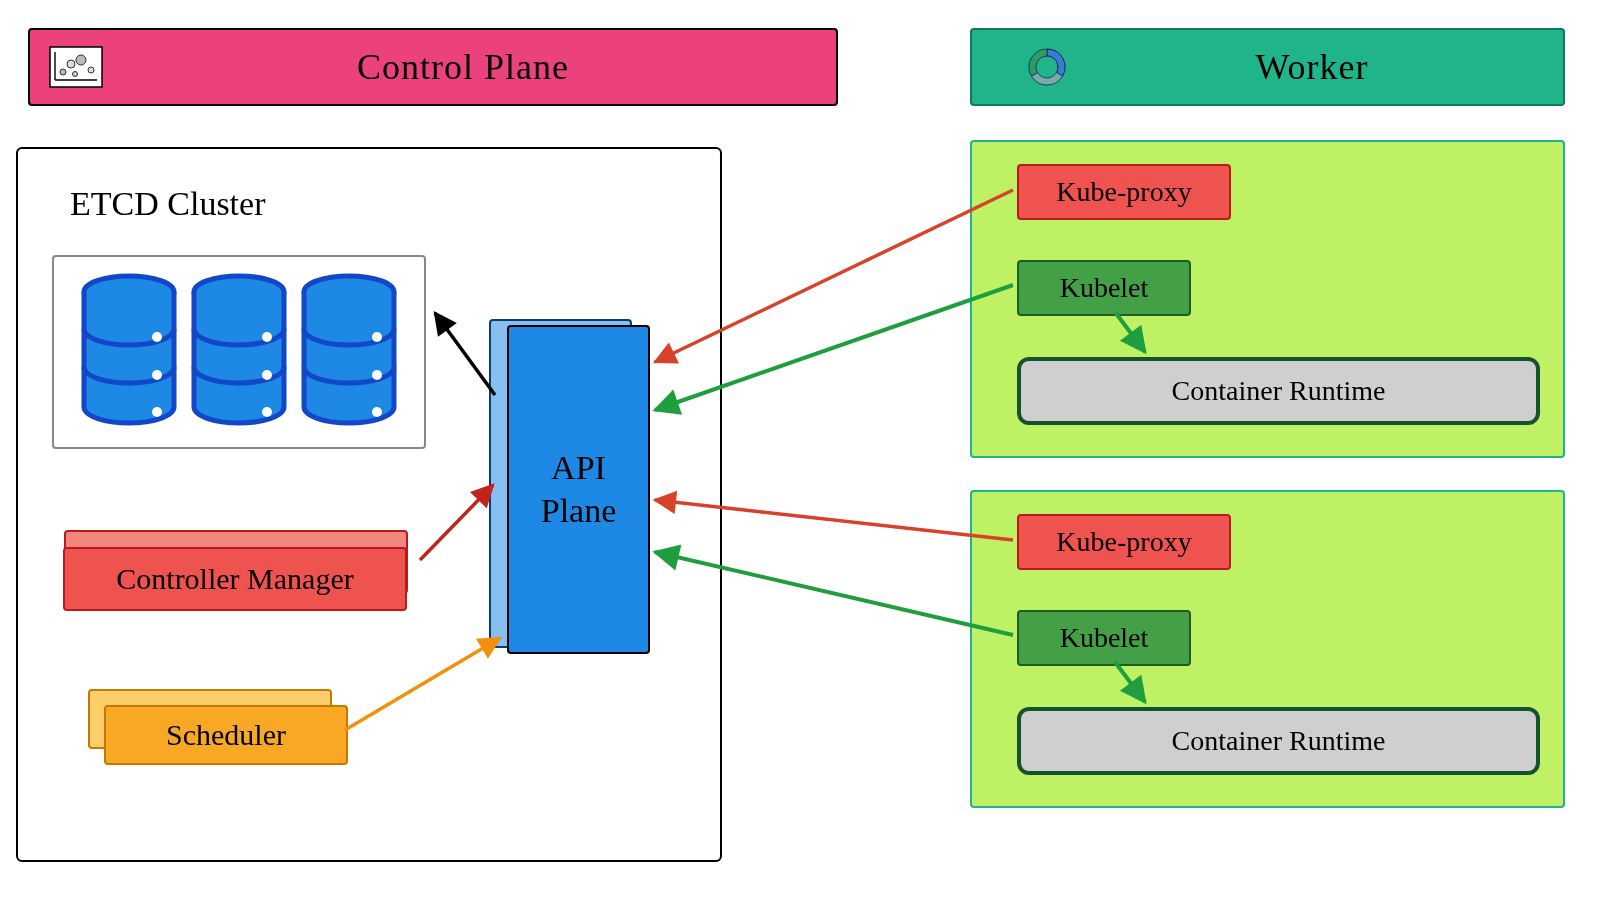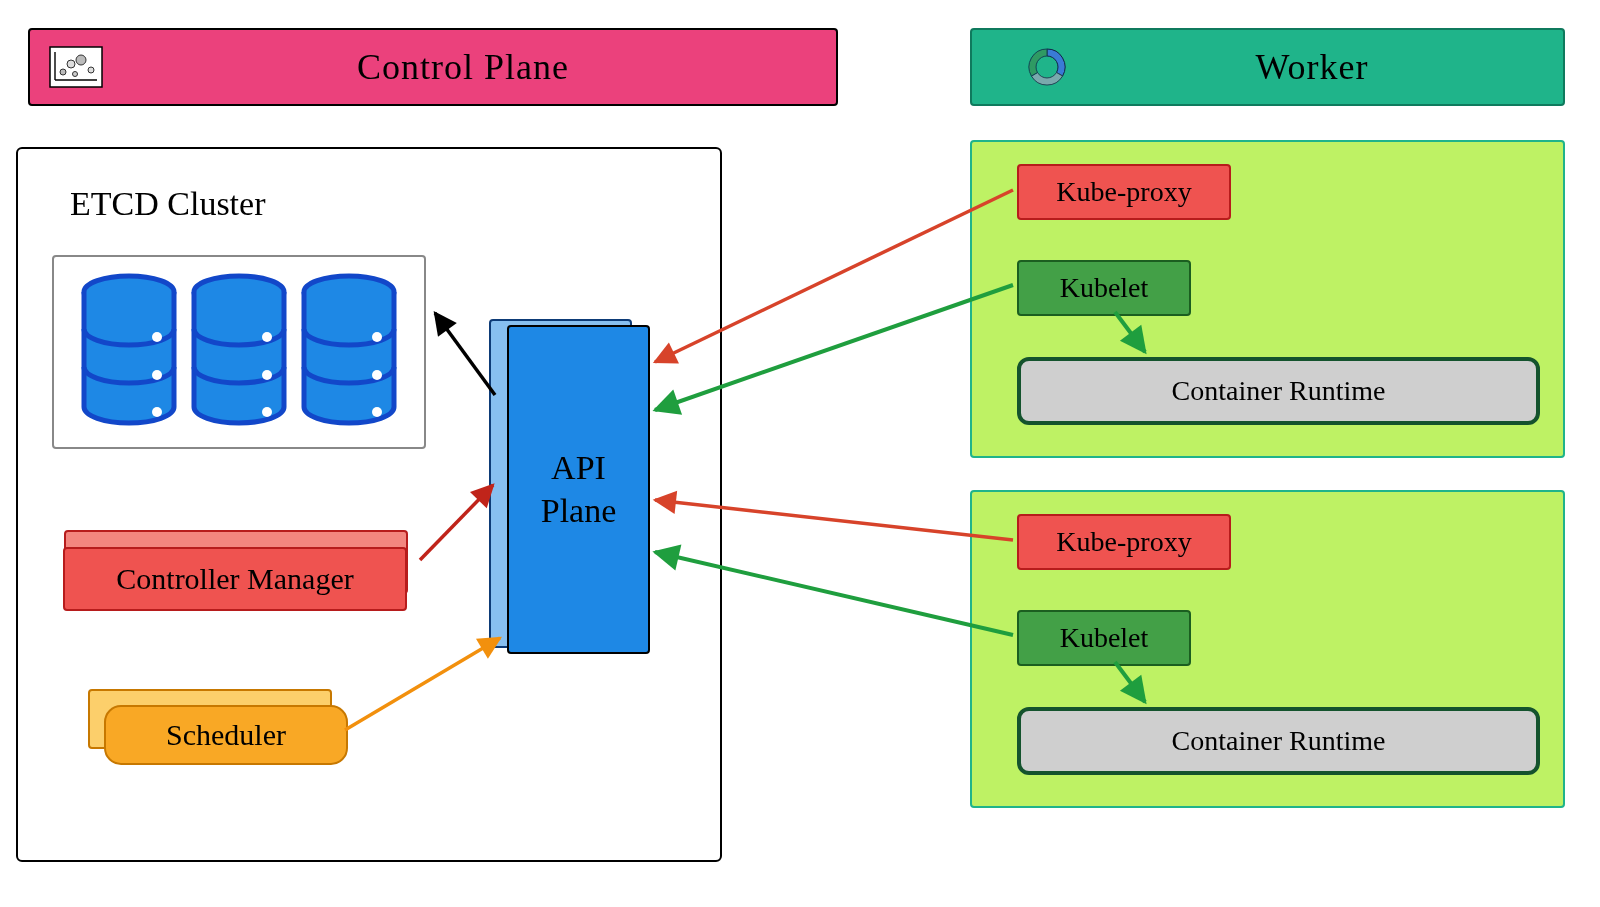--- a/index.html
+++ b/index.html
@@ -219,21 +219,21 @@
          <span>Plane</span>
        </div>
     </div>
 
     <div class="stack-shadow" style="left:46px; top:381px; width:340px; height:60px; background:#f3867f; border-color:#b71c1c;"></div>
     <div class="cm-box" style="left:45px; top:398px; width:340px; height:60px;">
        <span>Controller Manager</span>
     </div>
 
     <div class="stack-shadow" style="left:70px; top:540px; width:240px; height:56px; background:#fccf6b; border-color:#c77800;"></div>
-    <div class="sched-box" style="left:86px; top:556px; width:240px; height:56px;border-radius:17px;">
+    <div class="sched-box" style="left:86px; top:556px; width:240px; height:56px;">
        <span>Scheduler</span>
     </div>
   </div>
 
   <div class="box panel-worker" style="left:970px; top:140px; width:595px; height:318px;">
     <div class="kp-box" style="left:45px; top:22px; width:210px; height:52px;">
       <span>Kube-proxy</span>
     </div>
     <div class="kl-box" style="left:45px; top:118px; width:170px; height:52px;">
       <span>Kubelet</span>

